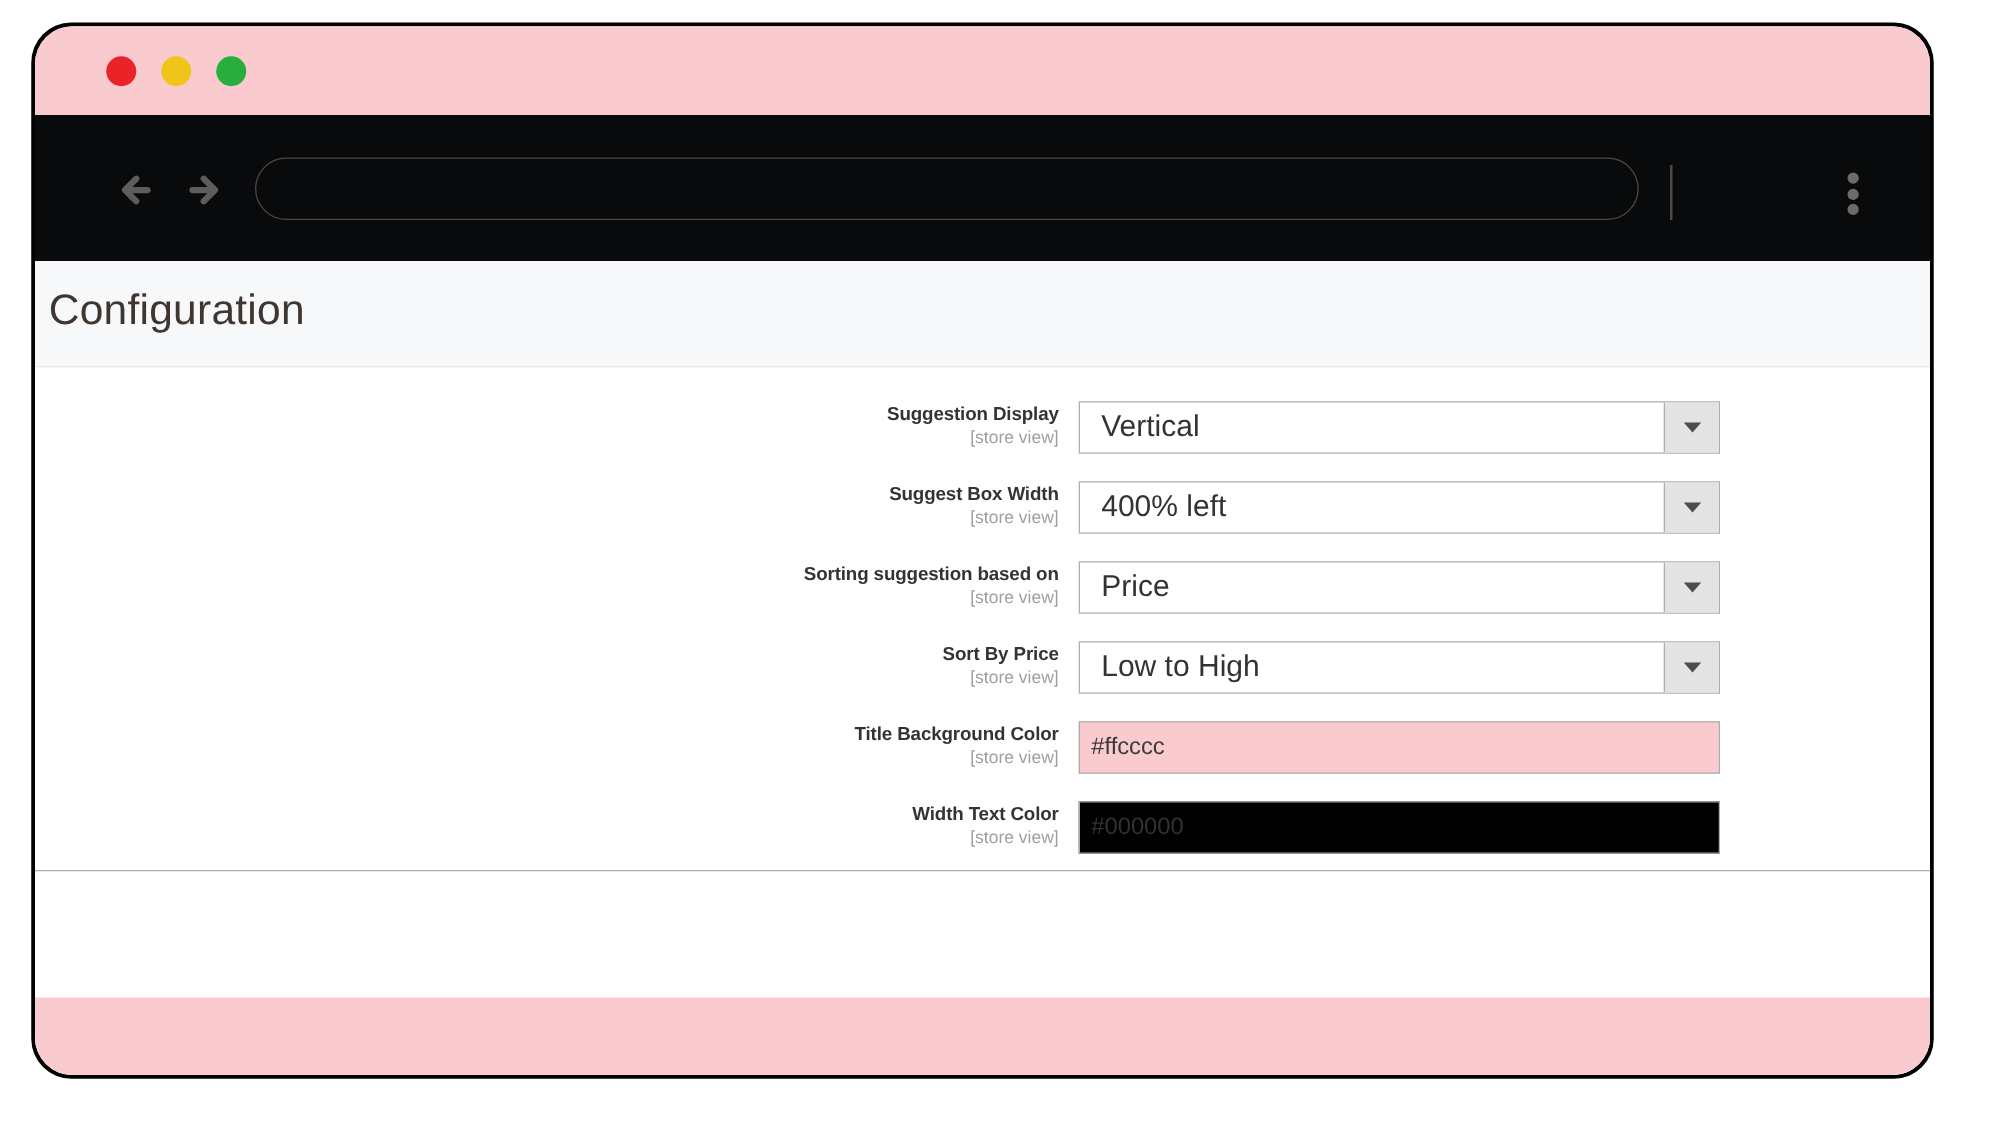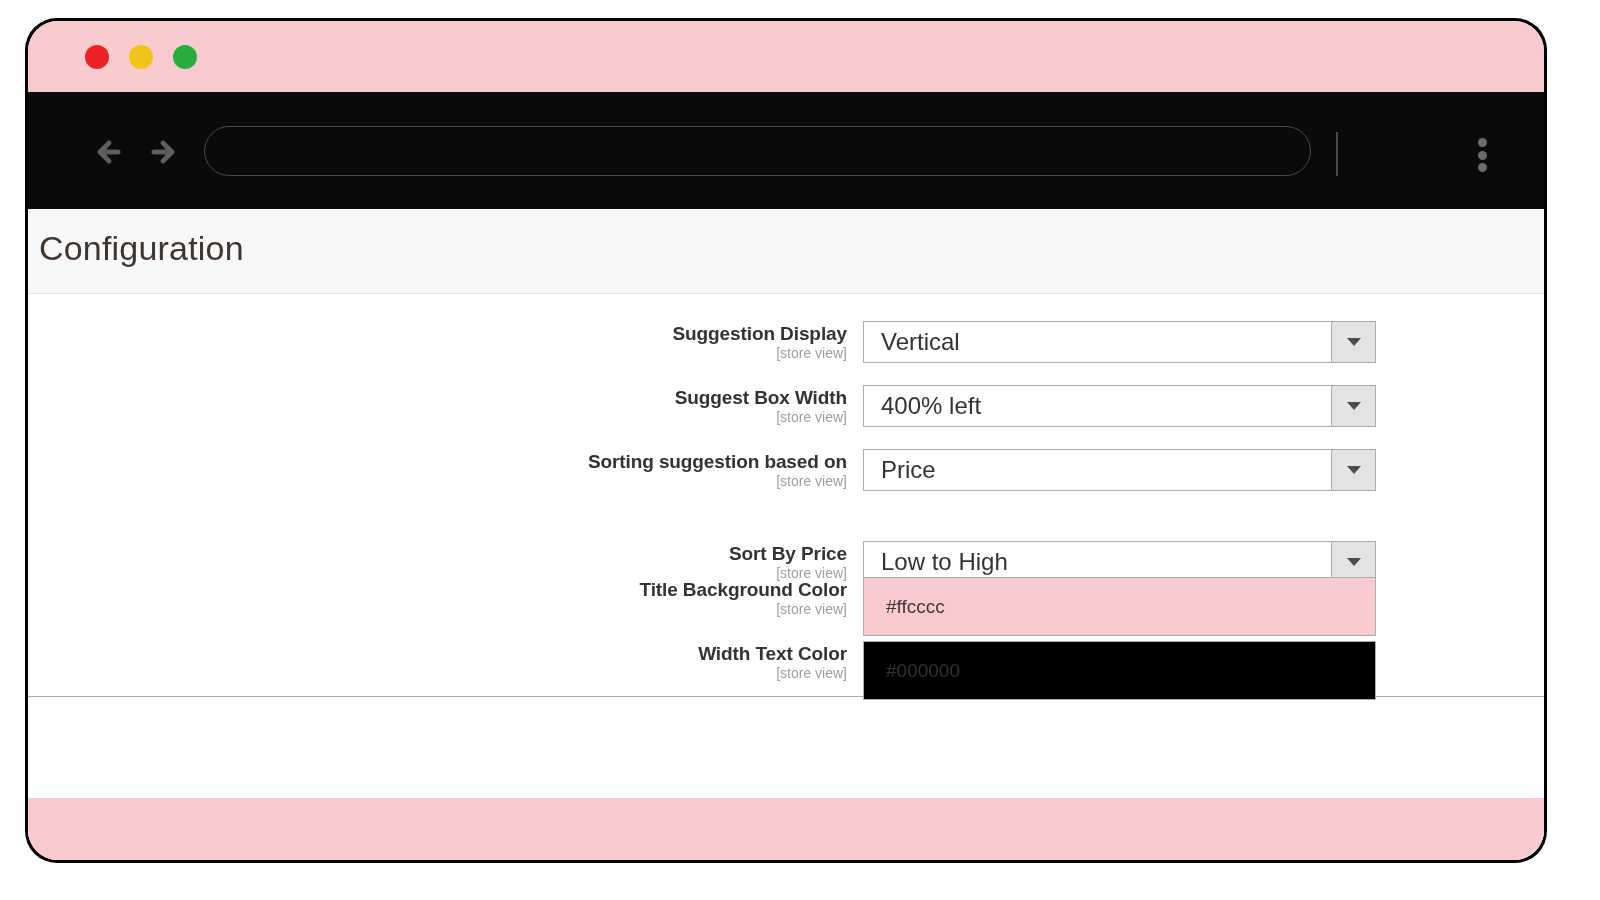--- a/index.html
+++ b/index.html
@@ -119,21 +119,21 @@
   }
   .field-label {
     width: 835px;
     text-align: right;
     padding-right: 16px;
     padding-top: 3px;
     line-height: 1.05;
   }
   .label-text {
     display: block;
-    font-size: 19px;
+    font-size: 15px;
     font-weight: bold;
     color: #333333;
     letter-spacing: -0.1px;
   }
   .label-scope {
     display: block;
     font-size: 14px;
     font-weight: normal;
     color: #9e9e9e;
     margin-top: 2px;
@@ -169,25 +169,25 @@
   }
   .caret {
     width: 0; height: 0;
     border-left: 7px solid transparent;
     border-right: 7px solid transparent;
     border-top: 8px solid #4c4c4c;
   }
 
   
   .color-input {
-    width: 513px; height: 59px;
+    width: 513px; height: 42px;
     border: 1px solid #adadad;
     display: flex;
     align-items: center;
-    padding-left: 22px;
+    padding-left: 9px;
     font-size: 19px;
   }
   .color-input.pink { background: #f9cbcf; color: #3a3a3a; }
   .color-input.black { background: #000000; color: #323232; }
 
   
   .footer-strip {
     position: absolute;
     left: 0; bottom: 0;
     width: 1516px; height: 62px;
@@ -276,21 +276,21 @@
           <div class="field-control">
             <div class="select-box">
               <span class="select-value">Price</span>
               <span class="select-arrow-btn">
                 <i class="caret"></i>
               </span>
             </div>
           </div>
         </div>
 
-        <div class="field-row" style="top:219px;margin-top:28px;">
+        <div class="field-row" style="top:219px;">
           <div class="field-label">
             <span class="label-text">Sort By Price</span>
             <span class="label-scope">[store view]</span>
           </div>
           <div class="field-control">
             <div class="select-box">
               <span class="select-value">Low to High</span>
               <span class="select-arrow-btn">
                 <i class="caret"></i>
               </span>

